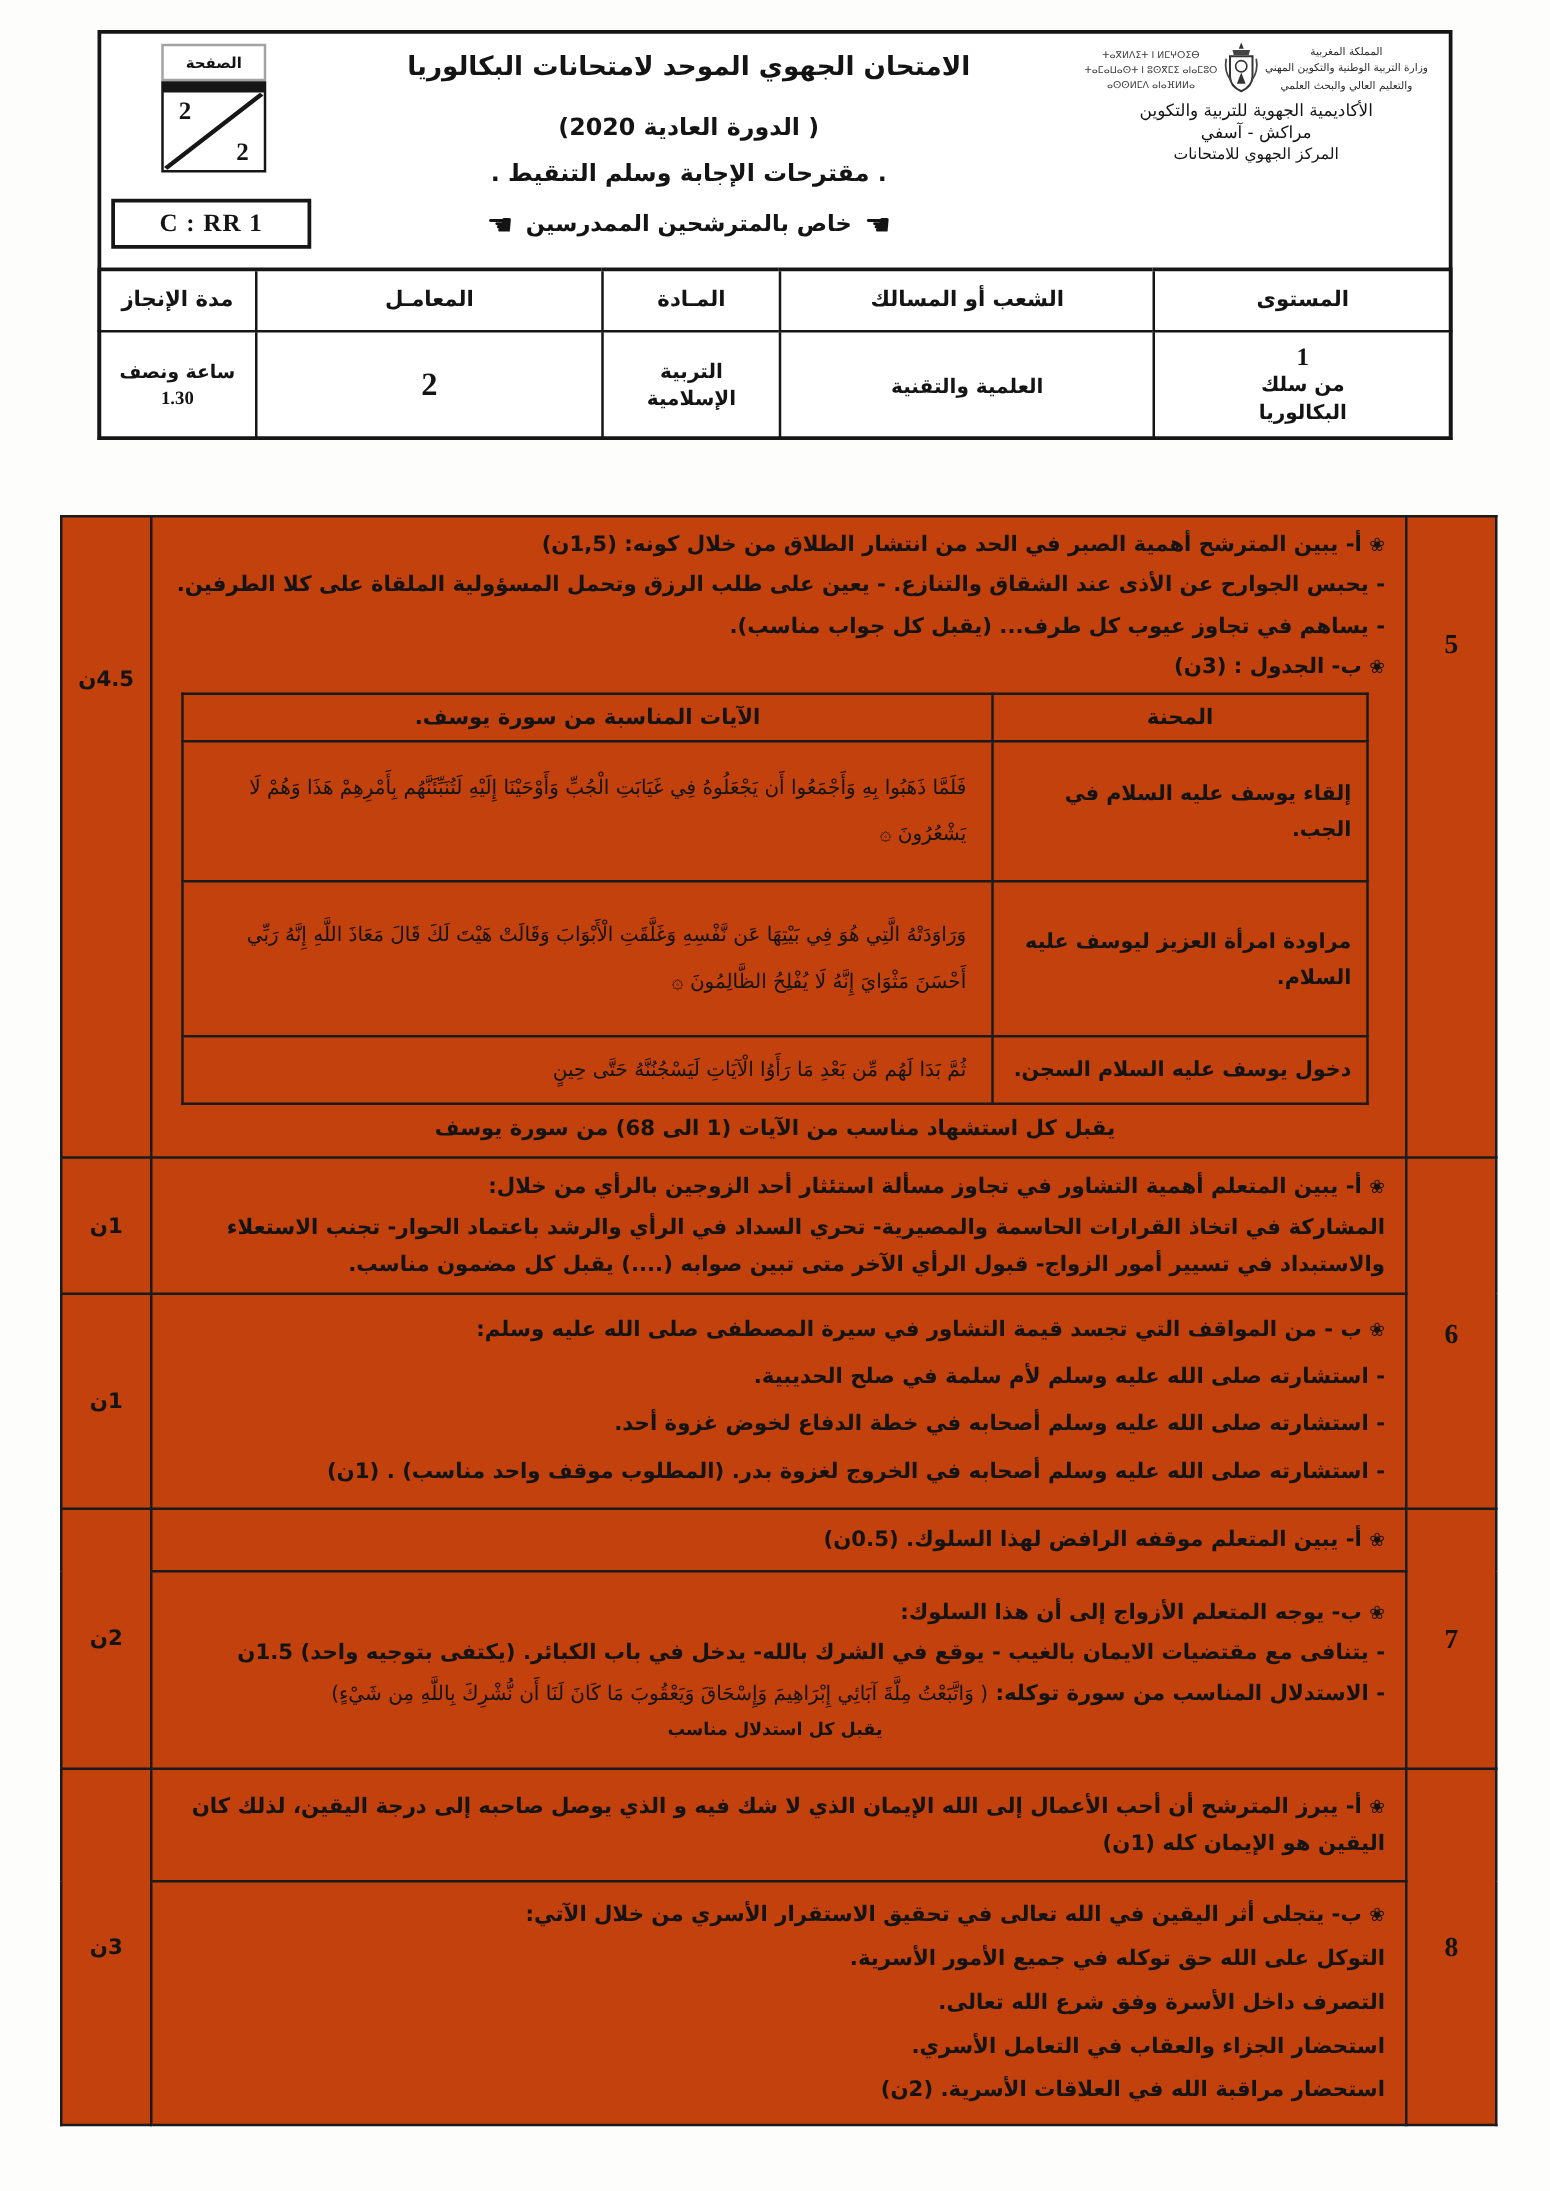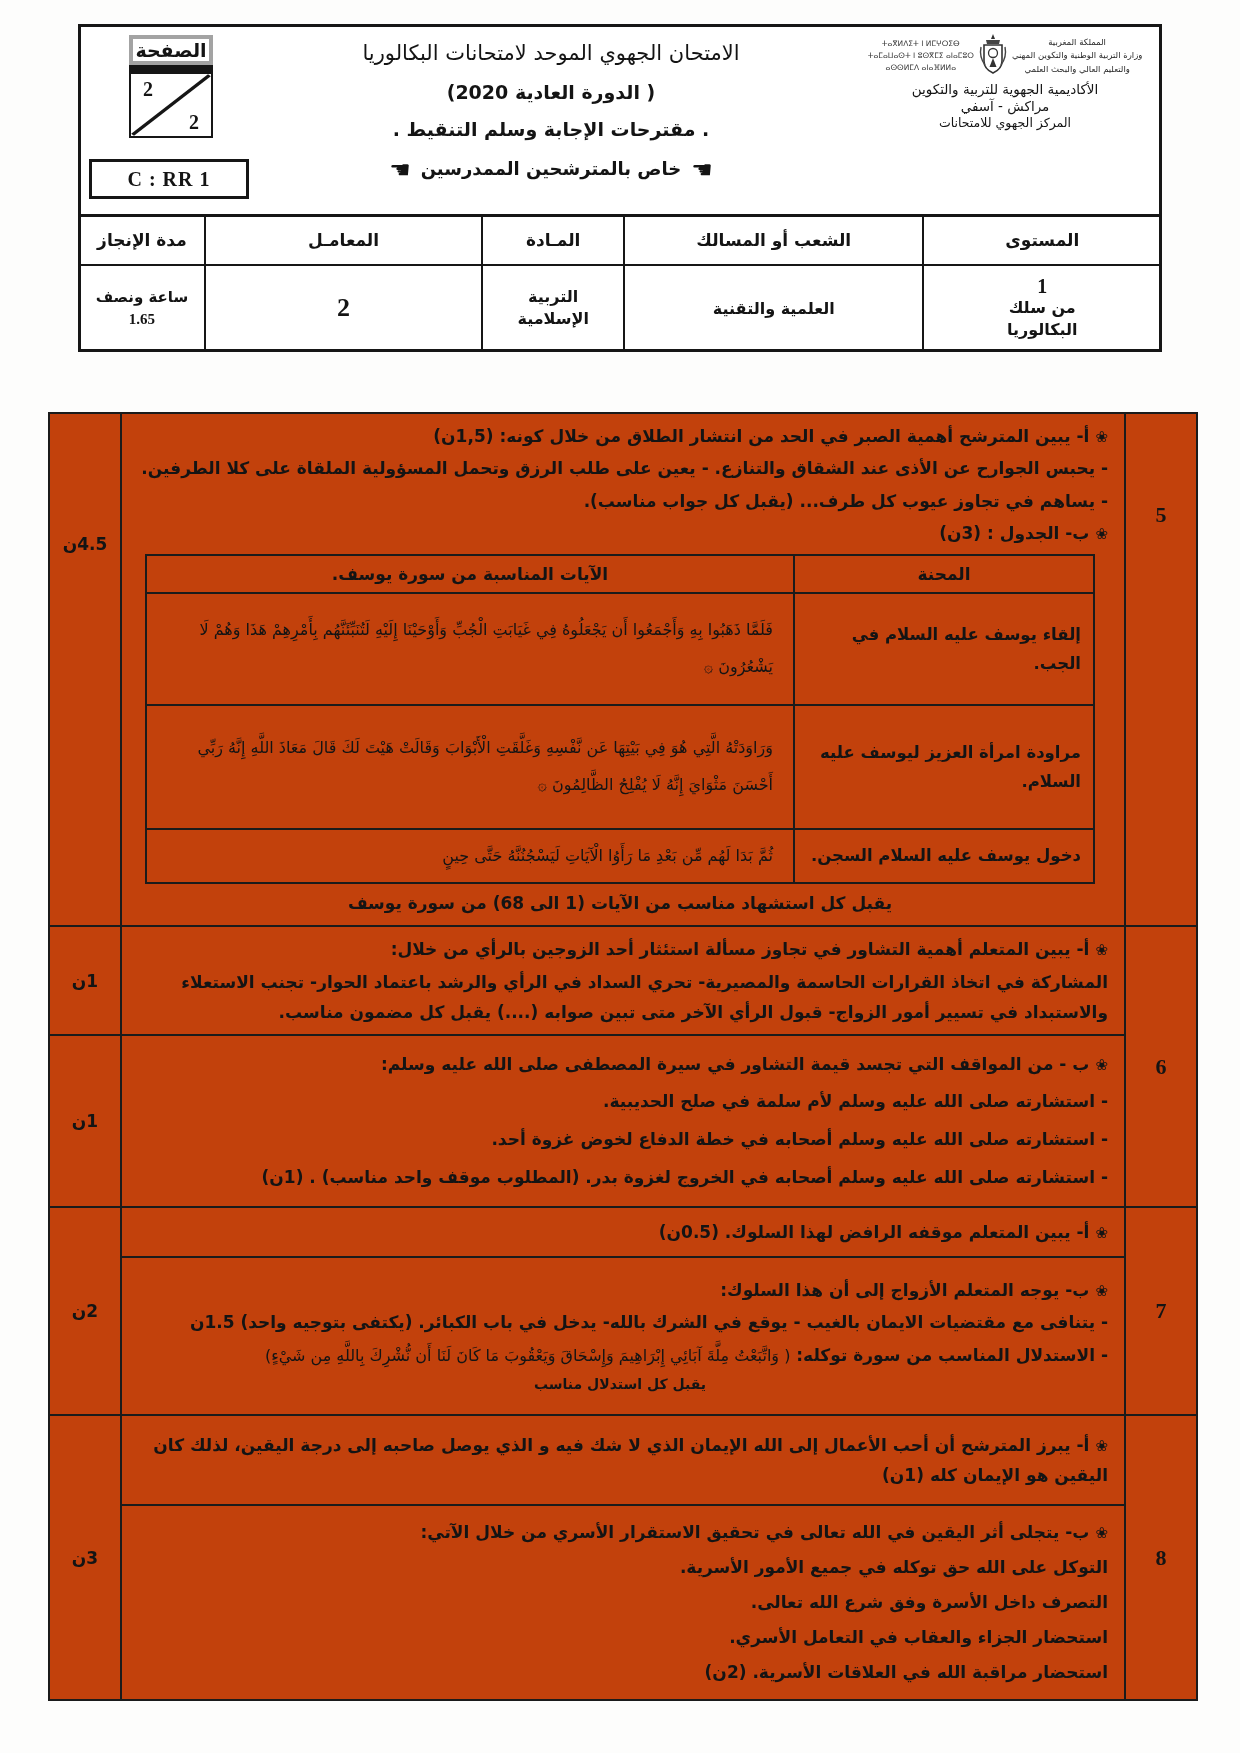--- a/index.html
+++ b/index.html
@@ -12,37 +12,37 @@
     direction: rtl;
     overflow: hidden;
   }
   
   .header-frame {
     position: absolute; left: 78px; top: 24px; width: 1084px; height: 328px;
     border: 3px solid #161616; background:#fff;
   }
   .page-box { position: absolute; left: 48px; top: 8px; width: 84px; }
   .page-box .label {
-    border: 4px solid #a3a3a3; height: 30px; display:flex; align-items:center; justify-content:center;
-    font-size: 19px; font-weight: bold;
+    border: 2px solid #a3a3a3; height: 30px; display:flex; align-items:center; justify-content:center;
+    font-size: 12px; font-weight: bold;
   }
   .page-box .bar { height: 7px; background: #161616; }
   .page-box .fraction {
     border: 2px solid #161616; height: 66px; position: relative; background:#fff;
   }
   .page-box .fraction svg { position:absolute; inset:0; width:100%; height:100%; }
   .page-box .num-top { position:absolute; left: 12px; top: 4px; font: bold 20px "Liberation Serif", serif; }
   .page-box .num-bot { position:absolute; right: 12px; bottom: 2px; font: bold 20px "Liberation Serif", serif; }
   .code-box {
     position: absolute; left: 8px; top: 132px; width: 160px; height: 40px;
     border: 3px solid #161616; display:flex; align-items:center; justify-content:center;
     font: bold 20px "Liberation Serif", serif; letter-spacing: 1px; direction:ltr;
   }
   .title-block { position: absolute; left: 200px; top: 14px; width: 540px; text-align:center; }
-  .title-block .t1 { font-size: 21px; font-weight: normal; margin-bottom: 16px; }
+  .title-block .t1 { font-size: 21px; font-weight: bold; margin-bottom: 26px; }
   .title-block .t2 { font-size: 19px; font-weight: bold; margin-bottom: 15px; }
   .title-block .t3 { font-size: 19px; font-weight: bold; margin-bottom: 16px; }
   .title-block .t4 { font-size: 18px; font-weight: bold; }
   .title-block .hand { font-size: 24px; vertical-align: -3px; padding: 0 10px; }
   .ministry { position: absolute; right: 4px; top: 6px; width: 300px; text-align: center; }
   .ministry .toprow { display:flex; align-items:center; justify-content:center; gap:4px; }
   .ministry .tiny { font-size: 8.5px; line-height: 1.6; color:#2a2a2a; white-space: nowrap; }
   .ministry .tiny.tf { font-size: 7.5px; color:#3a3a3a; }
   .ministry .acad { font-size: 13.5px; margin-top: 2px; }
   .ministry .city { font-size: 13.5px; margin-top: 1px; }
@@ -169,21 +169,21 @@
         <div class="sm">البكالوريا</div>
       </td>
       <td>العلمية والتقنية</td>
       <td>
         <div class="sm">التربية</div>
         <div class="sm">الإسلامية</div>
       </td>
       <td class="coef">2</td>
       <td class="dur">
         <div>ساعة ونصف</div>
-        <div class="num">1.65</div>
+        <div class="num">1.30</div>
       </td>
     </tr>
   </tbody>
     </table>
 </div>
 
 <table class="main-table">
   <colgroup>
       <col class="c-num">
       <col>

